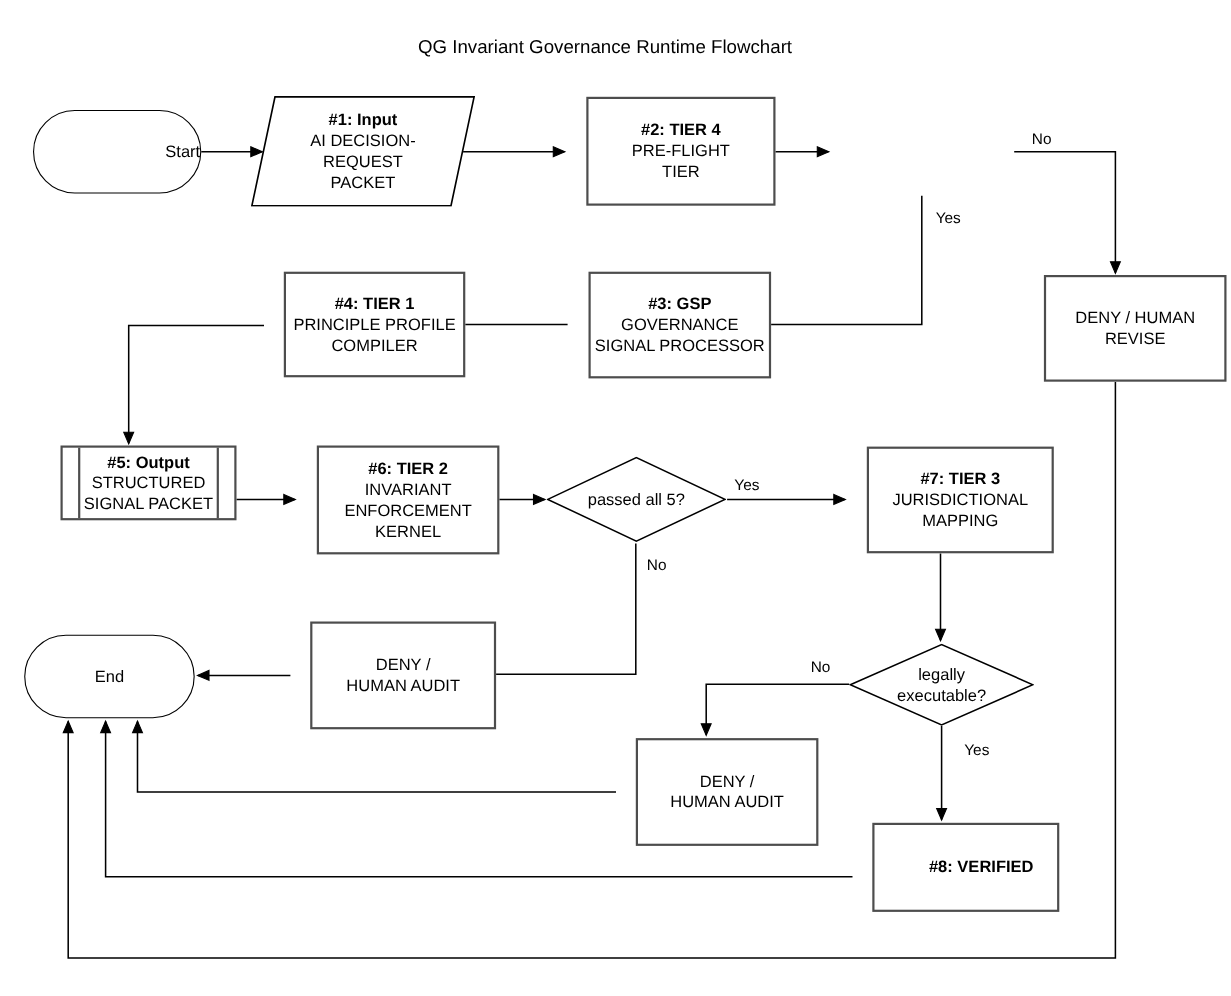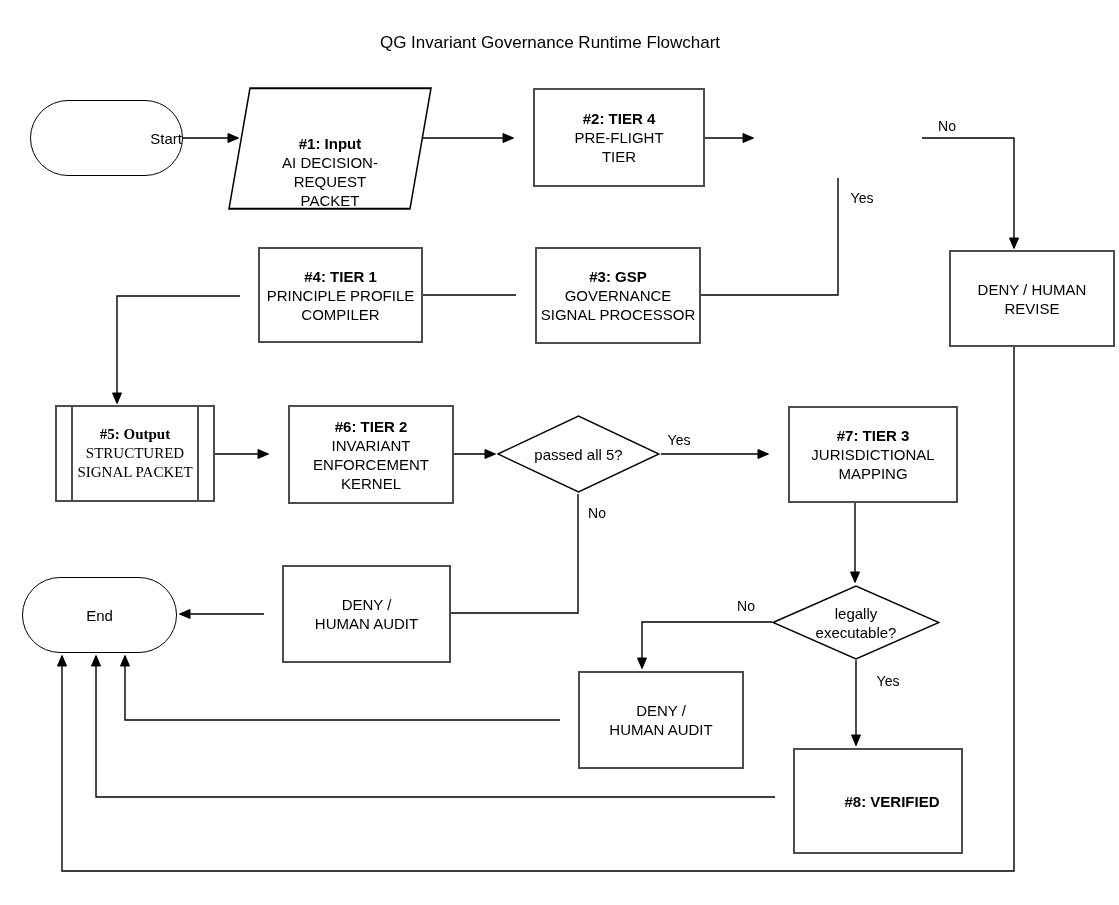--- a/index.html
+++ b/index.html
@@ -108,21 +108,21 @@
       <path d="M560,720 L125,720 L125,656" marker-end="url(#arrow)"></path>
       <path d="M775,797 L96,797 L96,656" marker-end="url(#arrow)"></path>
       <path d="M1014,347 L1014,871 L62,871 L62,656" marker-end="url(#arrow)"></path>
     </g>
   </svg>
 
   <div class="node stadium" style="left:30px; top:100px; width:153px; height:76px;justify-content:flex-end;">
     <span class="node-text">Start</span>
   </div>
 
-  <div class="node" style="left:228px; top:87px; width:204px; height:123px;align-items:flex-end;">
+  <div class="node" style="left:228px; top:87px; width:204px; height:101px;">
     <svg class="shape-svg" viewBox="0 0 204 101" preserveAspectRatio="none">
       <polygon points="22,1 203,1 182,100 1,100" fill="#ffffff" stroke="#000000" stroke-width="1.5"></polygon>
     </svg>
     <span class="node-text">
       <span class="t-title">#1: Input</span>
       <span class="t-body">AI DECISION-
 REQUEST
 PACKET</span>
     </span>
   </div>
@@ -150,21 +150,21 @@
   </div>
 
   <div class="node rect-node" style="left:240px; top:247px; width:165px; height:96px;">
     <span class="node-text">
       <span class="t-title">#4: TIER 1</span>
       <span class="t-body">PRINCIPLE PROFILE
 COMPILER</span>
     </span>
   </div>
 
-  <div class="node rect-node" style="left:37px; top:405px; width:160px; height:97px;font-family:Liberation Serif, serif;">
+  <div class="node rect-node" style="left:37px; top:405px; width:160px; height:68px;">
     <span class="pp-bar left"></span>
     <span class="pp-bar right"></span>
     <span class="node-text">
       <span class="t-title">#5: Output</span>
       <span class="t-body">STRUCTURED
 SIGNAL PACKET</span>
     </span>
   </div>
 
   <div class="node rect-node" style="left:270px; top:405px; width:166px; height:99px;">
@@ -202,21 +202,21 @@
   <div class="node rect-node" style="left:264px; top:565px; width:169px; height:98px;">
     <span class="node-text t-body">DENY /
 HUMAN AUDIT</span>
   </div>
 
   <div class="node rect-node" style="left:560px; top:671px; width:166px; height:98px;">
     <span class="node-text t-body">DENY /
 HUMAN AUDIT</span>
   </div>
 
-  <div class="node rect-node" style="left:775px; top:748px; width:170px; height:106px;padding-left:28px;">
+  <div class="node rect-node" style="left:775px; top:748px; width:170px; height:81px;padding-left:28px;">
     <span class="node-text t-title">#8: VERIFIED</span>
   </div>
 
   <div class="node stadium" style="left:22px; top:577px; width:155px; height:76px;">
     <span class="node-text">End</span>
   </div>
 
   <div class="edge-label" style="left:947px; top:126px;">No</div>
   <div class="edge-label" style="left:862px; top:198px;">Yes</div>
   <div class="edge-label" style="left:679px; top:440px;">Yes</div>

